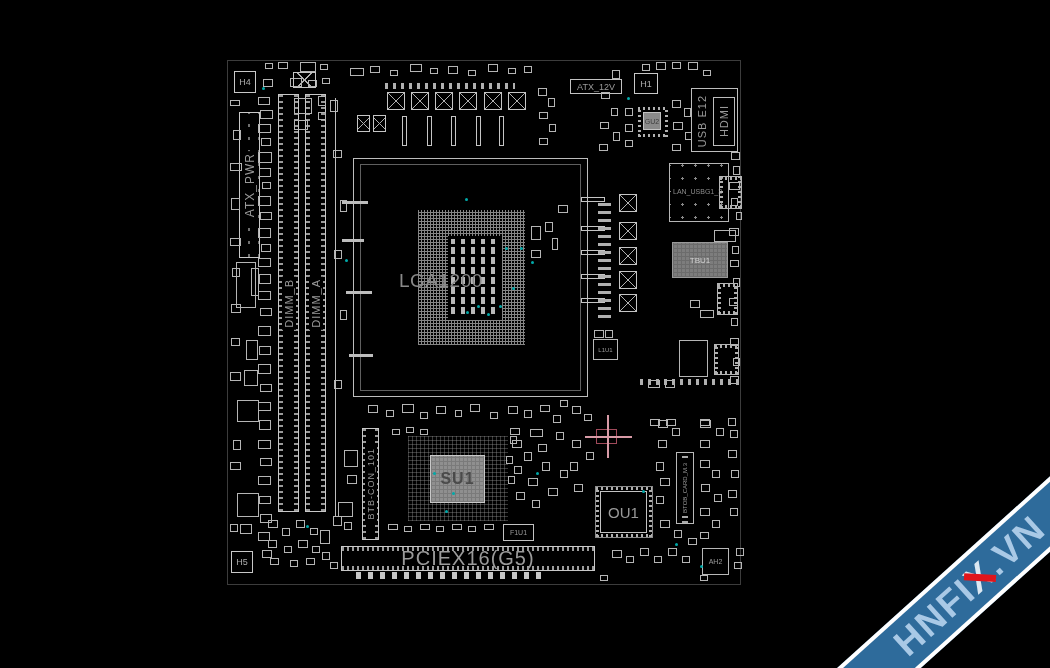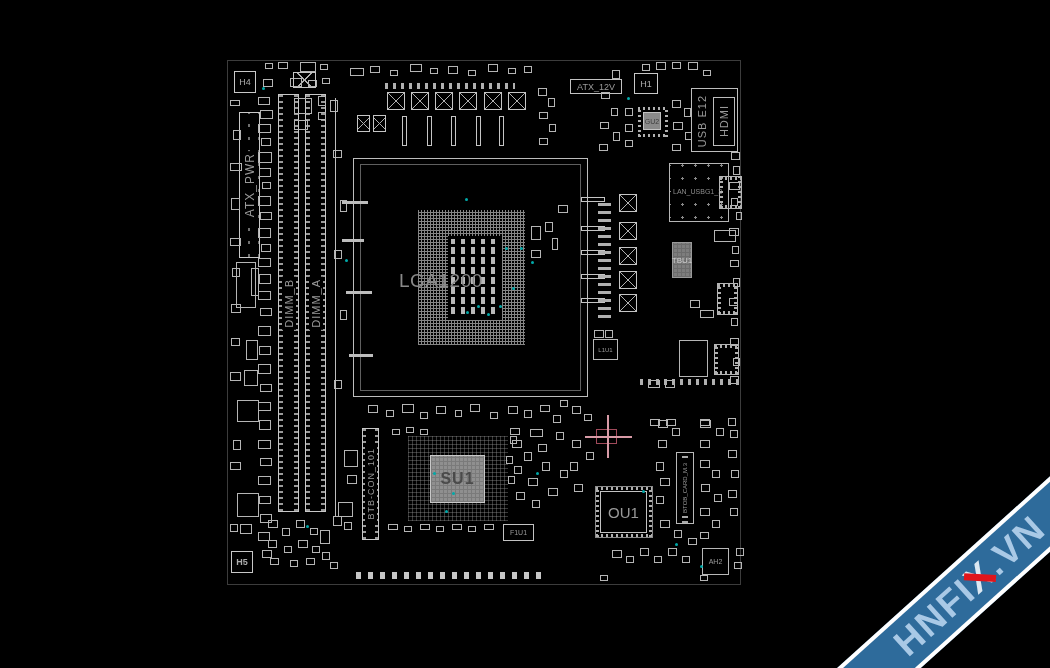--- a/index.html
+++ b/index.html
@@ -44,21 +44,21 @@
   .sock-label{font-size:19px;letter-spacing:.5px;color:#8a8a8a;}
 
   
   .su1-fan{left:408px;top:436px;width:100px;height:85px;
     background:repeating-linear-gradient(90deg,rgba(150,150,150,.38) 0 1px,transparent 1px 4px),
                repeating-linear-gradient(0deg,rgba(150,150,150,.38) 0 1px,transparent 1px 4px);}
   .su1-core{left:430px;top:455px;width:55px;height:48px;border:1px solid #c8c8c8;background:#8f8f8f;
     background-image:repeating-linear-gradient(90deg,#7a7a7a 0 1px,transparent 1px 4px),
                      repeating-linear-gradient(0deg,#7a7a7a 0 1px,transparent 1px 4px);
     font-size:16px;color:#4a4a4a;font-weight:bold;letter-spacing:1px;}
-  .tbu1{left:672px;top:242px;width:20px;height:36px;border:1px solid #9a9a9a;background:#7d7d7d;
+  .tbu1{left:672px;top:242px;width:56px;height:36px;border:1px solid #9a9a9a;background:#7d7d7d;
     background-image:repeating-linear-gradient(90deg,#6c6c6c 0 1px,transparent 1px 4px),
                      repeating-linear-gradient(0deg,#6c6c6c 0 1px,transparent 1px 4px);
     font-size:8px;color:#d2d2d2;}
   .gu2{left:638px;top:107px;width:30px;height:30px;}
   .gu2 .core{left:5px;top:5px;width:18px;height:18px;border:1px solid #c2c2c2;background:#8a8a8a;font-size:7px;color:#3c3c3c;}
   .pins{background-image:repeating-linear-gradient(90deg,#b0b0b0 0 2px,transparent 2px 5px),
                          repeating-linear-gradient(90deg,#b0b0b0 0 2px,transparent 2px 5px),
                          repeating-linear-gradient(0deg,#b0b0b0 0 2px,transparent 2px 5px),
                          repeating-linear-gradient(0deg,#b0b0b0 0 2px,transparent 2px 5px);
     background-size:100% 3px,100% 3px,3px 100%,3px 100%;
@@ -108,21 +108,21 @@
 <div class="stage">
 
   <div class="abs board"></div>
 
   <div class="abs hole cc" style="left:234px;top:71px;width:22px;height:22px;">
       <span>H4</span>
     </div>
   <div class="abs hole cc" style="left:634px;top:73px;width:24px;height:21px;">
       <span>H1</span>
     </div>
-  <div class="abs hole cc" style="left:231px;top:551px;width:22px;height:22px;font-weight:bold;">
+  <div class="abs hole cc" style="left:231px;top:551px;width:22px;height:22px;">
       <span>H5</span>
     </div>
 
   <div class="abs atxpwr cc">
     <span class="vtext bgblk" style="font-size:12px;">ATX_PWR</span>
   </div>
 
   <div class="abs dimm cc" style="left:278px;top:94px;">
     <span class="vtext bgblk" style="font-size:11px;">DIMM_B</span>
   </div>
@@ -185,20 +185,23 @@
   </div>
 
   <div class="abs btob cc">
     <span class="vtext bgblk" style="font-size:6px;letter-spacing:0;">BTOB_CARD_M.3</span>
   </div>
 
   <div class="abs ah2 cc">
     <span>AH2</span>
   </div>
 
+  <div class="abs pcie cc">
+    <span style="font-size:20px;color:#9a9a9a;letter-spacing:1px;">PCIEX16(G5)</span>
+  </div>
   <div class="abs padrow"></div>
 
   <div class="abs hl-box"></div>
 
   <div class="abs" id="decor-layer" style="left:0;top:0;width:100%;height:100%;pointer-events:none;">
       <div class="dc box" style="left: 258px; top: 97px; width: 12px; height: 8px;"></div>
       <div class="dc box" style="left: 260px; top: 110px; width: 13px; height: 9px;"></div>
       <div class="dc box" style="left: 258px; top: 124px; width: 13px; height: 9px;"></div>
       <div class="dc box" style="left: 261px; top: 138px; width: 10px; height: 8px;"></div>
       <div class="dc box" style="left: 258px; top: 152px; width: 14px; height: 11px;"></div>

